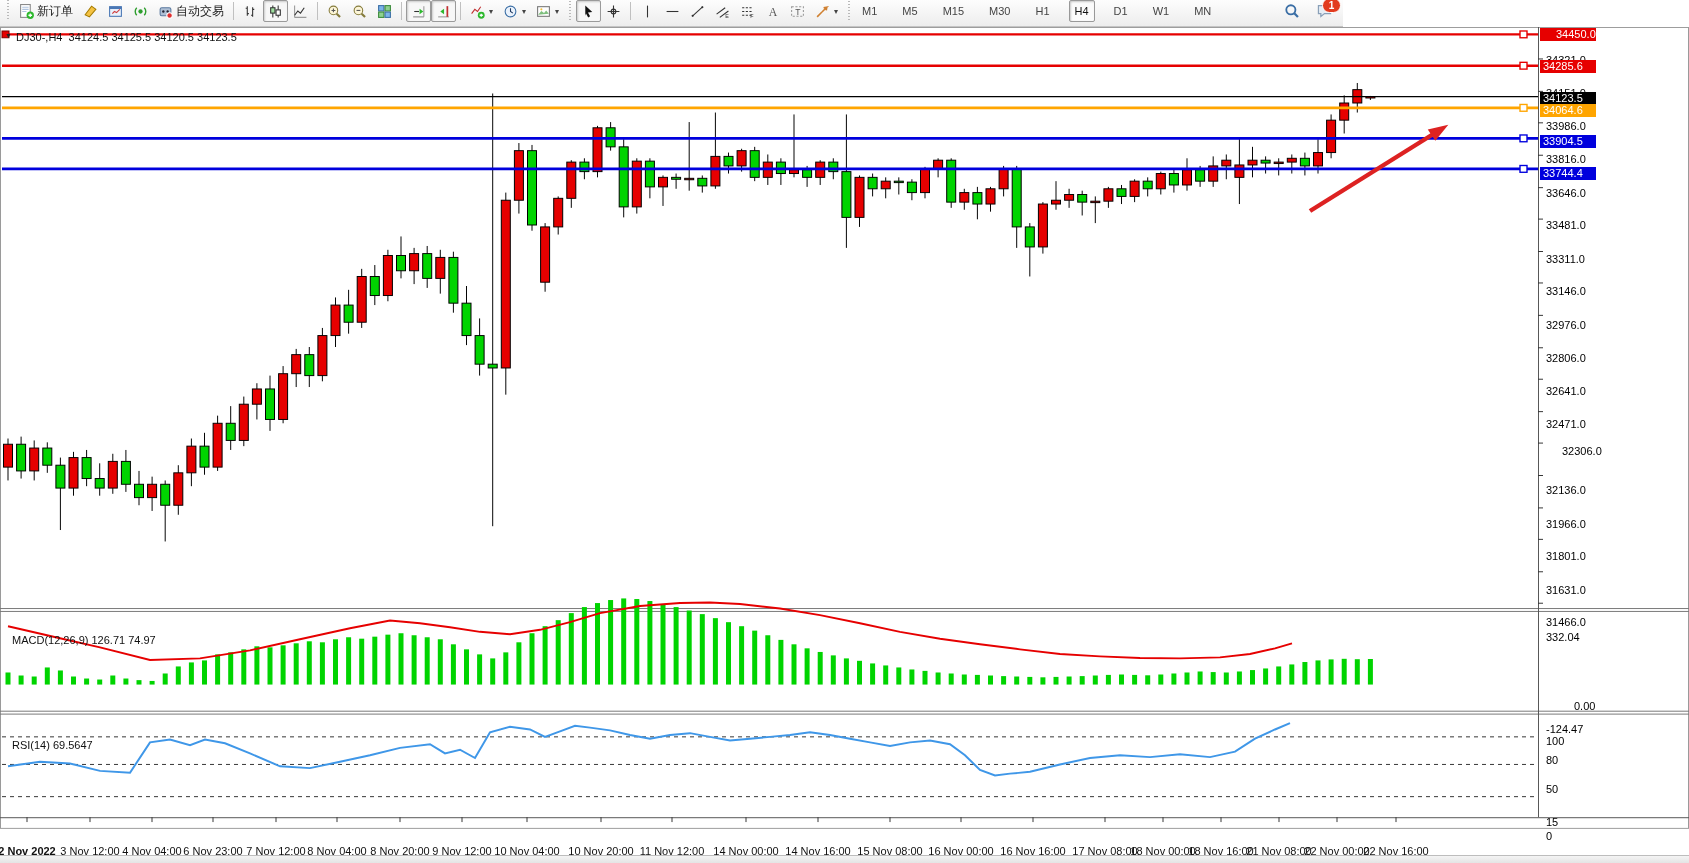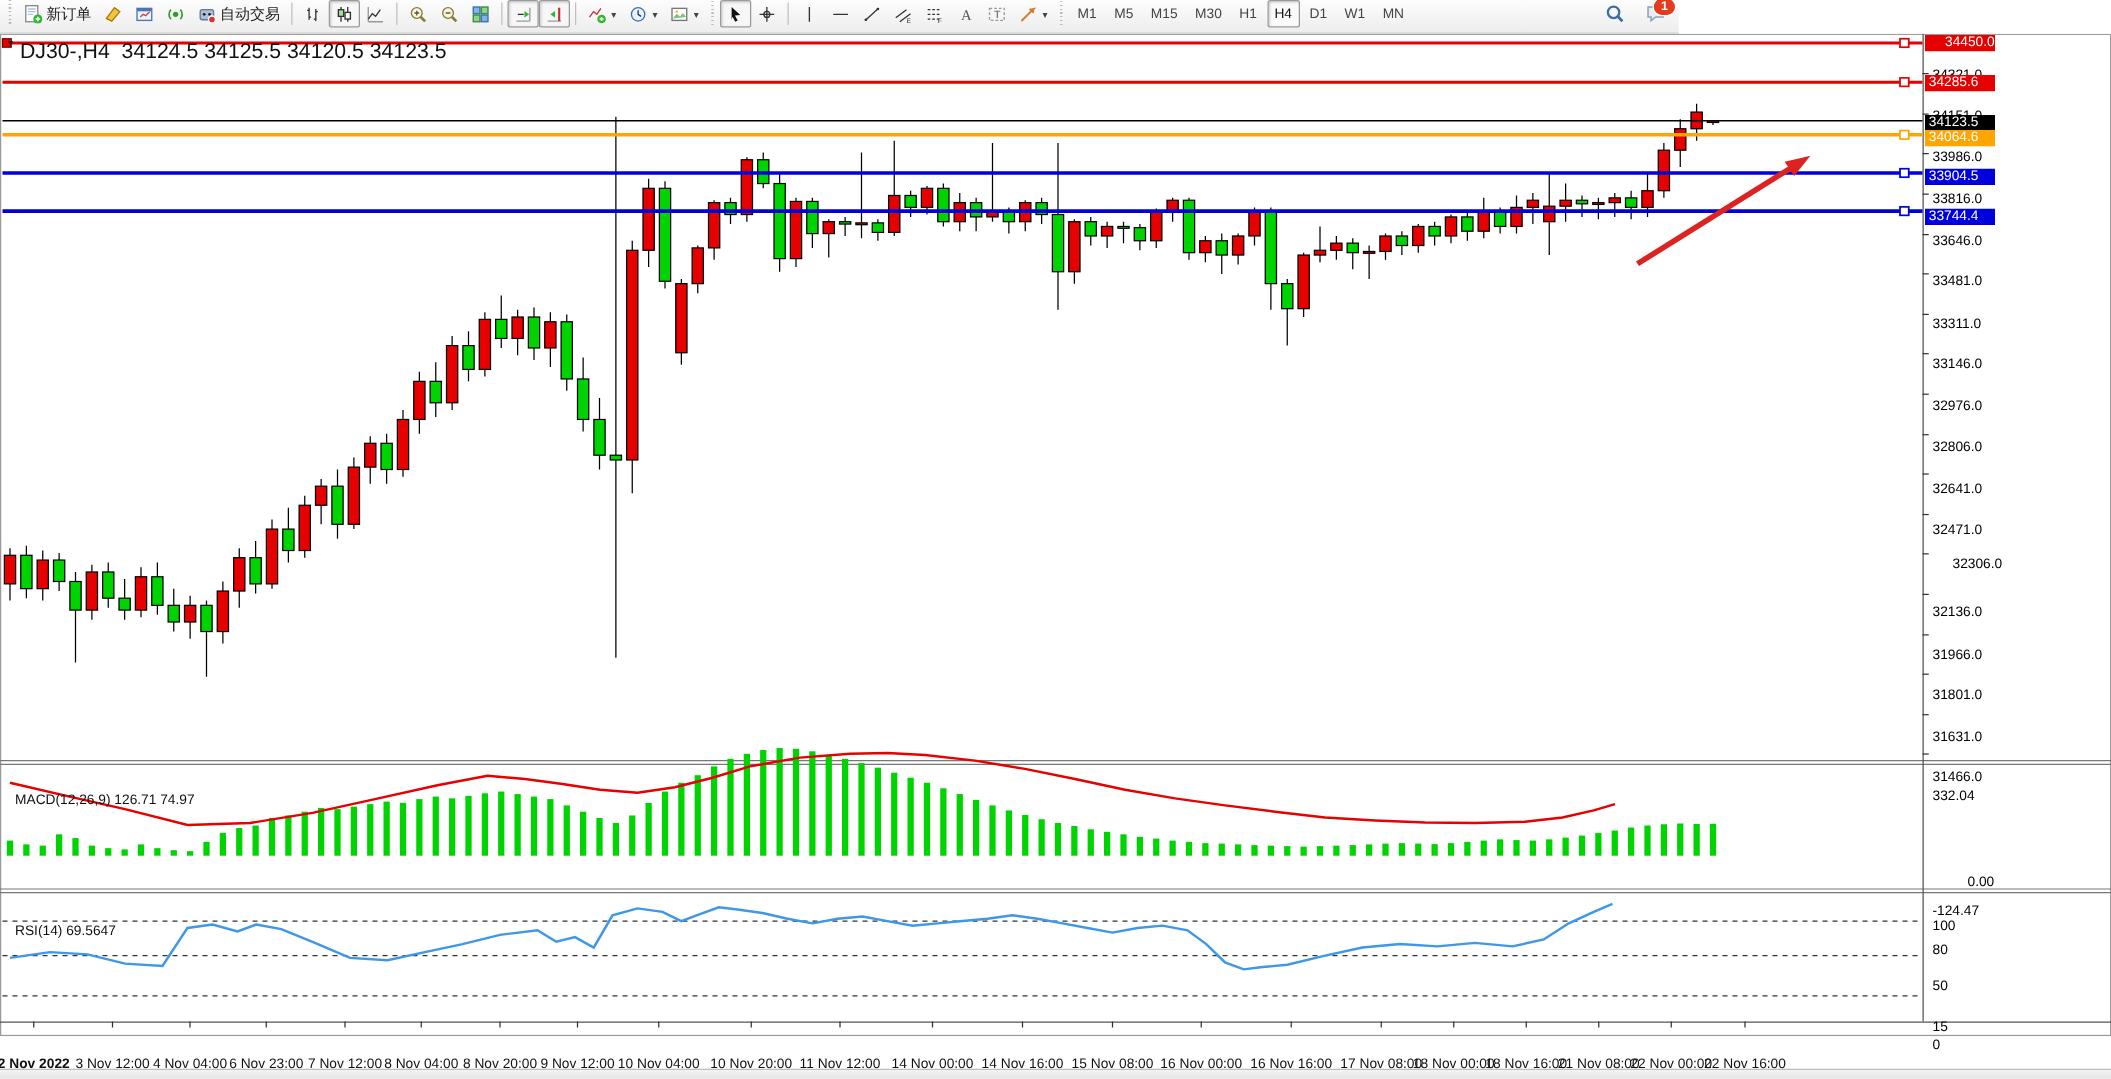--- a/index.html
+++ b/index.html
@@ -22,21 +22,21 @@
   .tf.pressed{border-color:#999;background:#fbfbfb;box-shadow:inset 1px 1px 2px rgba(0,0,0,.2);color:#111;}
   .tright{margin-left:auto;display:flex;align-items:center;padding-right:8px;gap:10px;}
   .chatwrap{position:relative;width:20px;height:18px;}
   .badge{position:absolute;right:-6px;top:-4px;min-width:13px;height:13px;border-radius:8px;
     background:#e23b1e;color:#fff;font-size:10px;font-weight:bold;display:flex;
     align-items:center;justify-content:center;padding:0 2px;border:1px solid #fff;}
   
   .chart-window{position:absolute;left:0;top:27px;width:1689px;height:828px;background:#fff;}
   .chart-window svg{position:absolute;left:0;top:0;}
   .overlay{position:absolute;left:0;top:0;width:1689px;height:828px;pointer-events:none;}
-  .symline{position:absolute;left:16px;top:4px;font-size:17px;color:#111;white-space:pre;}
+  .symline{position:absolute;left:16px;top:4px;font-size:11px;color:#111;white-space:pre;}
   .symcaret{position:absolute;left:5px;top:5px;font-size:7px;color:#222;}
   .indlabel{position:absolute;left:12px;font-size:11px;color:#111;}
   .axlabel{position:absolute;left:1546px;font-size:11px;color:#000;white-space:nowrap;}
   .axbadge{position:absolute;left:1540px;width:56px;height:13px;font-size:11px;color:#fff;
     line-height:13px;padding-left:3px;box-sizing:border-box;white-space:nowrap;}
   .sclabel{position:absolute;left:1546px;font-size:11px;color:#000;white-space:nowrap;}
   .timelabel{position:absolute;top:818px;font-size:11px;color:#111;white-space:nowrap;transform:translateX(-50%);}
   
   .statusbar{position:absolute;left:0;top:855px;width:1689px;height:8px;
     background:linear-gradient(#f4f4f4,#e4e4e4);border-top:1px solid #bdbdbd;box-sizing:border-box;}
@@ -219,21 +219,21 @@
       </span>
       <span class="tbtn">
         <svg width="15" height="15" viewBox="0 0 14 14">
           <path d="M2 12l4.5-4.5" stroke="#d08030" stroke-width="1.5"></path>
           <path d="M6.5 7.5L11 3l-3 .5M11 3l-.5 3" stroke="#d08030" stroke-width="1.5" fill="none"></path>
         </svg>
         <span class="dd">▾</span>
       </span>
       <span class="thandle"></span>
     </span>
-  <span id="tb-timeframes" style="display:flex;align-items:center;">
+  <span id="tb-timeframes" style="display:flex;align-items:center;gap:11px;">
       <span class="tf">M1</span>
       <span class="tf">M5</span>
       <span class="tf">M15</span>
       <span class="tf">M30</span>
       <span class="tf">H1</span>
       <span class="tf pressed">H4</span>
       <span class="tf">D1</span>
       <span class="tf">W1</span>
       <span class="tf">MN</span>
     </span>

